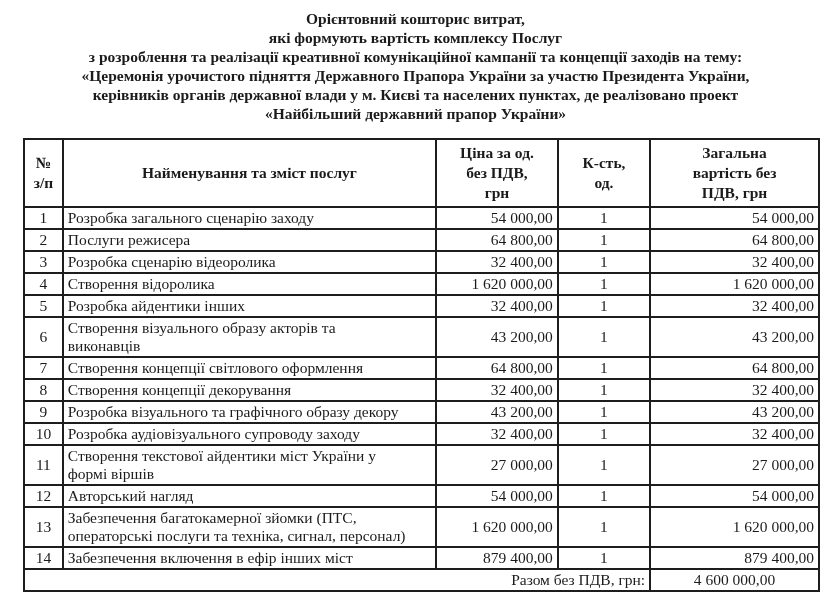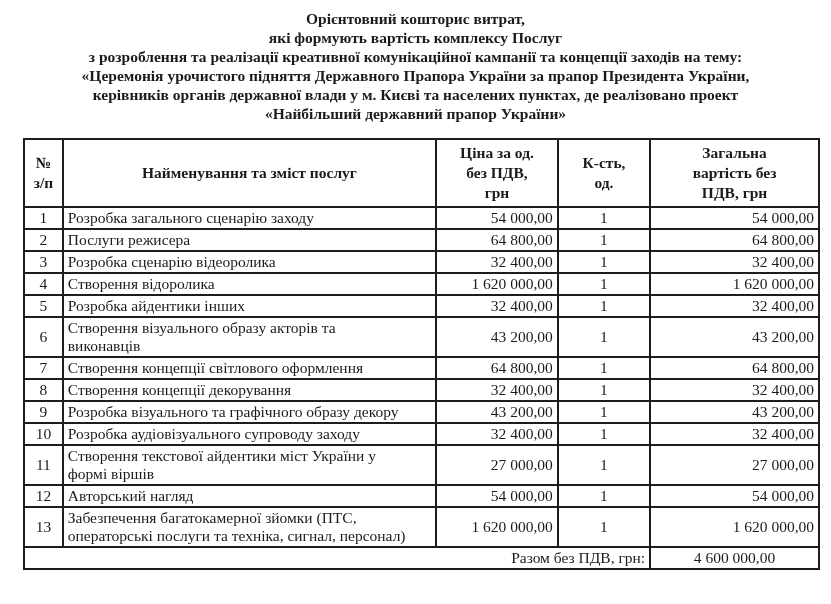--- a/index.html
+++ b/index.html
@@ -65,21 +65,21 @@
 </style>
 </head>
 <body>
 
 <div class="page">
 
   <div class="doc-header">
     <div>Орієнтовний кошторис витрат,</div>
     <div>які формують вартість комплексу Послуг</div>
     <div>з розроблення та реалізації креативної комунікаційної кампанії та концепції заходів на тему:</div>
-    <div>«Церемонія урочистого підняття Державного Прапора України за прапор Президента України,</div>
+    <div>«Церемонія урочистого підняття Державного Прапора України за участю Президента України,</div>
     <div>керівників органів державної влади у м. Києві та населених пунктах, де реалізовано проект</div>
     <div>«Найбільший державний прапор України»</div>
   </div>
 
   <table class="cost-table">
     <thead>
       <tr>
         <th class="col-num">№
 з/п</th>
         <th class="col-name">Найменування та зміст послуг</th>
@@ -194,20 +194,27 @@
 
   <tr>
     <td class="c-num">13</td>
     <td class="c-name">Забезпечення багатокамерної зйомки (ПТС,
 операторські послуги та техніка, сигнал, персонал)</td>
     <td class="c-price">1 620 000,00</td>
     <td class="c-qty">1</td>
     <td class="c-total">1 620 000,00</td>
   </tr>
 
+  <tr>
+    <td class="c-num">14</td>
+    <td class="c-name">Забезпечення включення в ефір інших міст</td>
+    <td class="c-price">879 400,00</td>
+    <td class="c-qty">1</td>
+    <td class="c-total">879 400,00</td>
+  </tr>
 </tbody>
     <tfoot>
       <tr>
         <td colspan="4" class="footer-label">Разом без ПДВ, грн:</td>
         <td class="footer-value">4 600 000,00</td>
       </tr>
     </tfoot>
   </table>
 
 </div>

